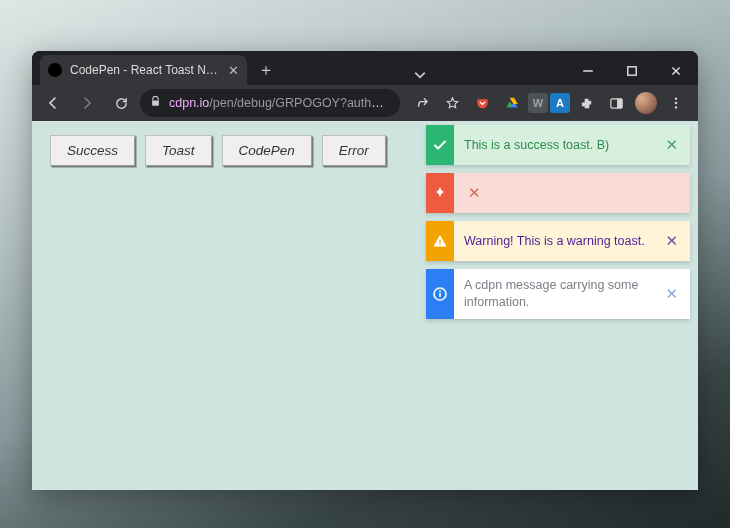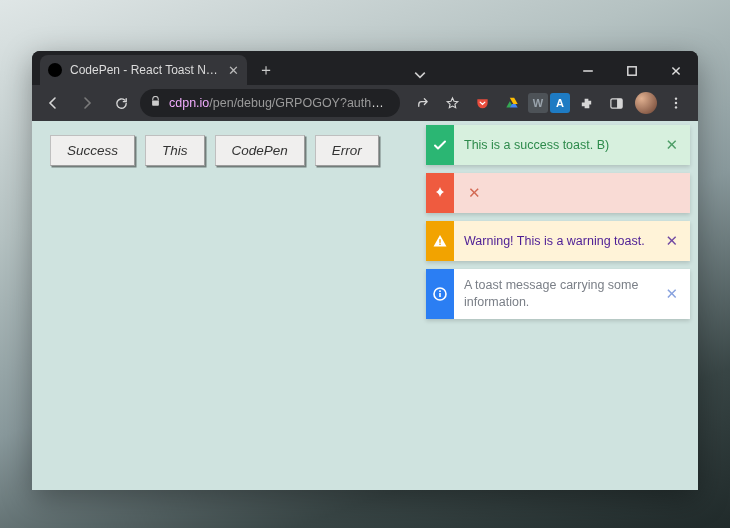--- a/index.html
+++ b/index.html
@@ -164,21 +164,21 @@
             <circle cx="8" cy="8" r="1.4" fill="#d6d6d6"></circle>
             <circle cx="8" cy="13" r="1.4" fill="#d6d6d6"></circle>
           </svg>
         </div>
     </div>
   </div>
 
   <div class="page">
     <div class="buttons" id="btnrow">
         <button class="btn">Success</button>
-        <button class="btn">This</button>
+        <button class="btn">Toast</button>
         <button class="btn">CodePen</button>
         <button class="btn">Error</button>
       </div>
     <div class="toasts" id="toasts">
         <div class="toast t-success">
           <div class="accent">
             <svg viewBox="0 0 16 16">
               <path d="M3 8.5l3 3 7-7" stroke="#fff" stroke-width="2" fill="none" stroke-linecap="round" stroke-linejoin="round"></path>
             </svg>
           </div>
@@ -212,19 +212,19 @@
         </div>
         <div class="toast t-info">
           <div class="accent">
             <svg viewBox="0 0 16 16">
               <circle cx="8" cy="8" r="6" stroke="#fff" stroke-width="1.6" fill="none"></circle>
               <rect x="7.2" y="7" width="1.6" height="4" fill="#fff"></rect>
               <rect x="7.2" y="4.4" width="1.6" height="1.6" fill="#fff"></rect>
             </svg>
           </div>
           <div class="body">
-            <span class="msg">A toast message carrying some information.</span>
+            <span class="msg">A cdpn message carrying some information.</span>
             <span class="x">✕</span>
           </div>
         </div>
       </div>
   </div>
 </div>
 
 </body></html>

